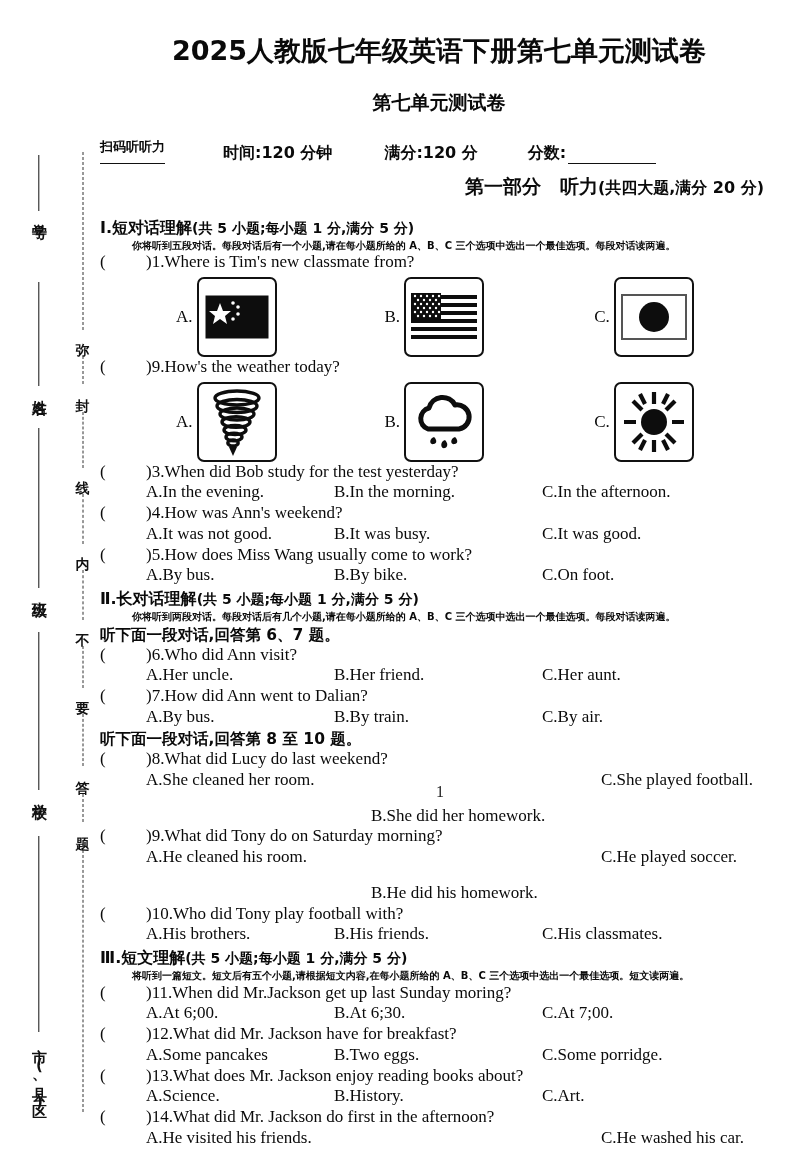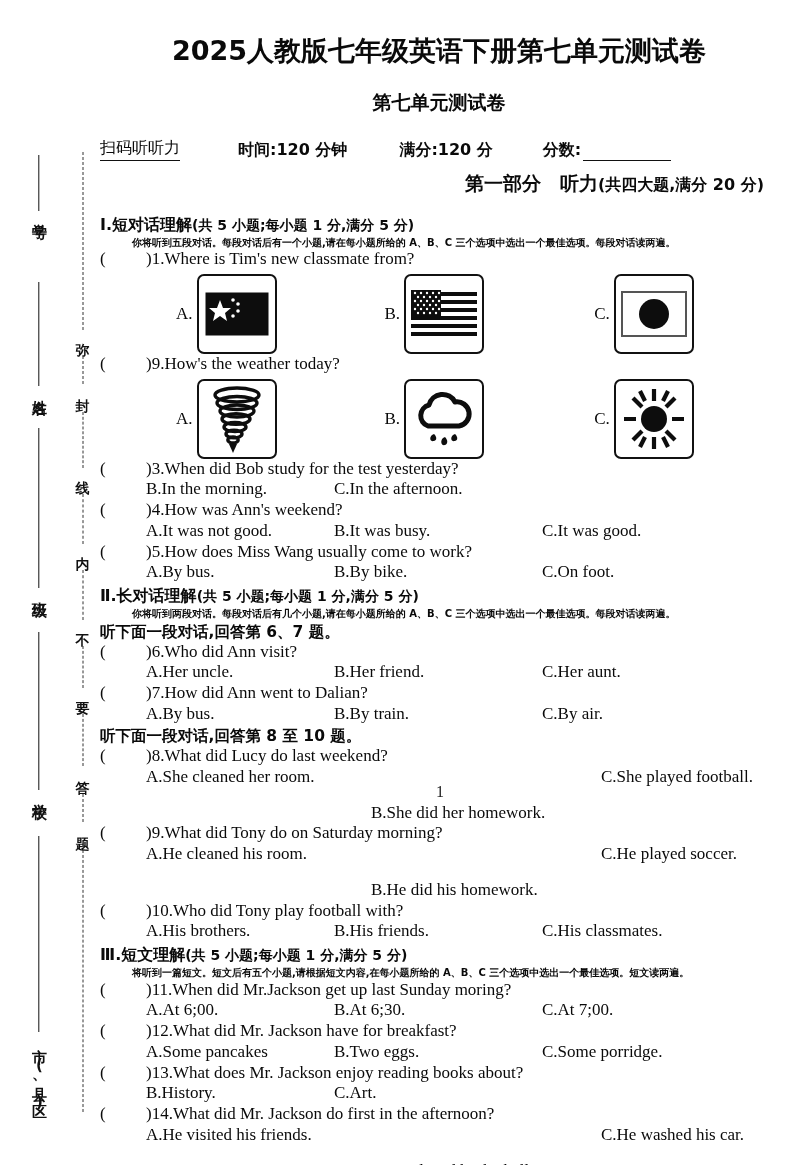--- a/index.html
+++ b/index.html
@@ -100,23 +100,23 @@
   #meta-row {
     display: flex;
     align-items: flex-end;
     margin: 22px 0 0 0;
     font-size: 16px;
     font-family: "DejaVu Sans", sans-serif;
     font-weight: 700;
   }
   #scan-label {
     border-bottom: 1.6px solid #111;
-    font-size: 16px;
-    font-weight: 400;
-    padding-bottom: 1px;
+    font-size: 13px;
+    font-weight: 700;
+    padding-bottom: 7px;
     letter-spacing: 0px;
     white-space: nowrap;
   }
   .meta-item { white-space: nowrap; }
   #meta-time { margin-left: 58px; }
   #meta-full { margin-left: 52px; }
   #meta-score { margin-left: 50px; display: inline-flex; align-items: flex-end; }
   #score-blank {
     display: inline-block;
     width: 88px;
@@ -428,20 +428,21 @@
         </svg>
       </div>
     </div>
   </div>
 
   <div class="q">
     <span class="q-paren">(<span class="lp"></span></span>
     <span class="q-text">)3.When did Bob study for the test yesterday?</span>
   </div>
   <div class="opts w3">
+    <span class="o">A.In the evening.</span>
     <span class="o">B.In the morning.</span>
     <span class="o">C.In the afternoon.</span>
   </div>
 
   <div class="q">
     <span class="q-paren">(<span class="lp"></span></span>
     <span class="q-text">)4.How was Ann's weekend?</span>
   </div>
   <div class="opts w3">
     <span class="o">A.It was not good.</span>
@@ -540,20 +541,21 @@
     <span class="o">A.Some pancakes</span>
     <span class="o">B.Two eggs.</span>
     <span class="o">C.Some porridge.</span>
   </div>
 
   <div class="q">
     <span class="q-paren">(<span class="lp"></span></span>
     <span class="q-text">)13.What does Mr. Jackson enjoy reading books about?</span>
   </div>
   <div class="opts w3">
+    <span class="o">A.Science.</span>
     <span class="o">B.History.</span>
     <span class="o">C.Art.</span>
   </div>
 
   <div class="q">
     <span class="q-paren">(<span class="lp"></span></span>
     <span class="q-text">)14.What did Mr. Jackson do first in the afternoon?</span>
   </div>
   <div class="opts long">
     <span class="o">A.He visited his friends.</span>

